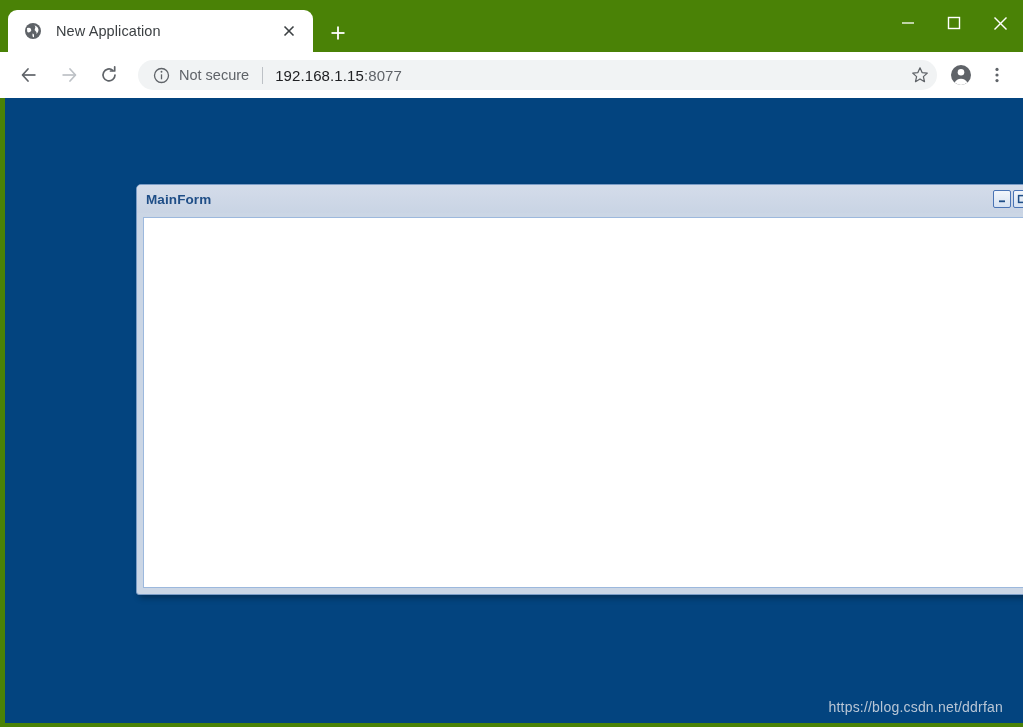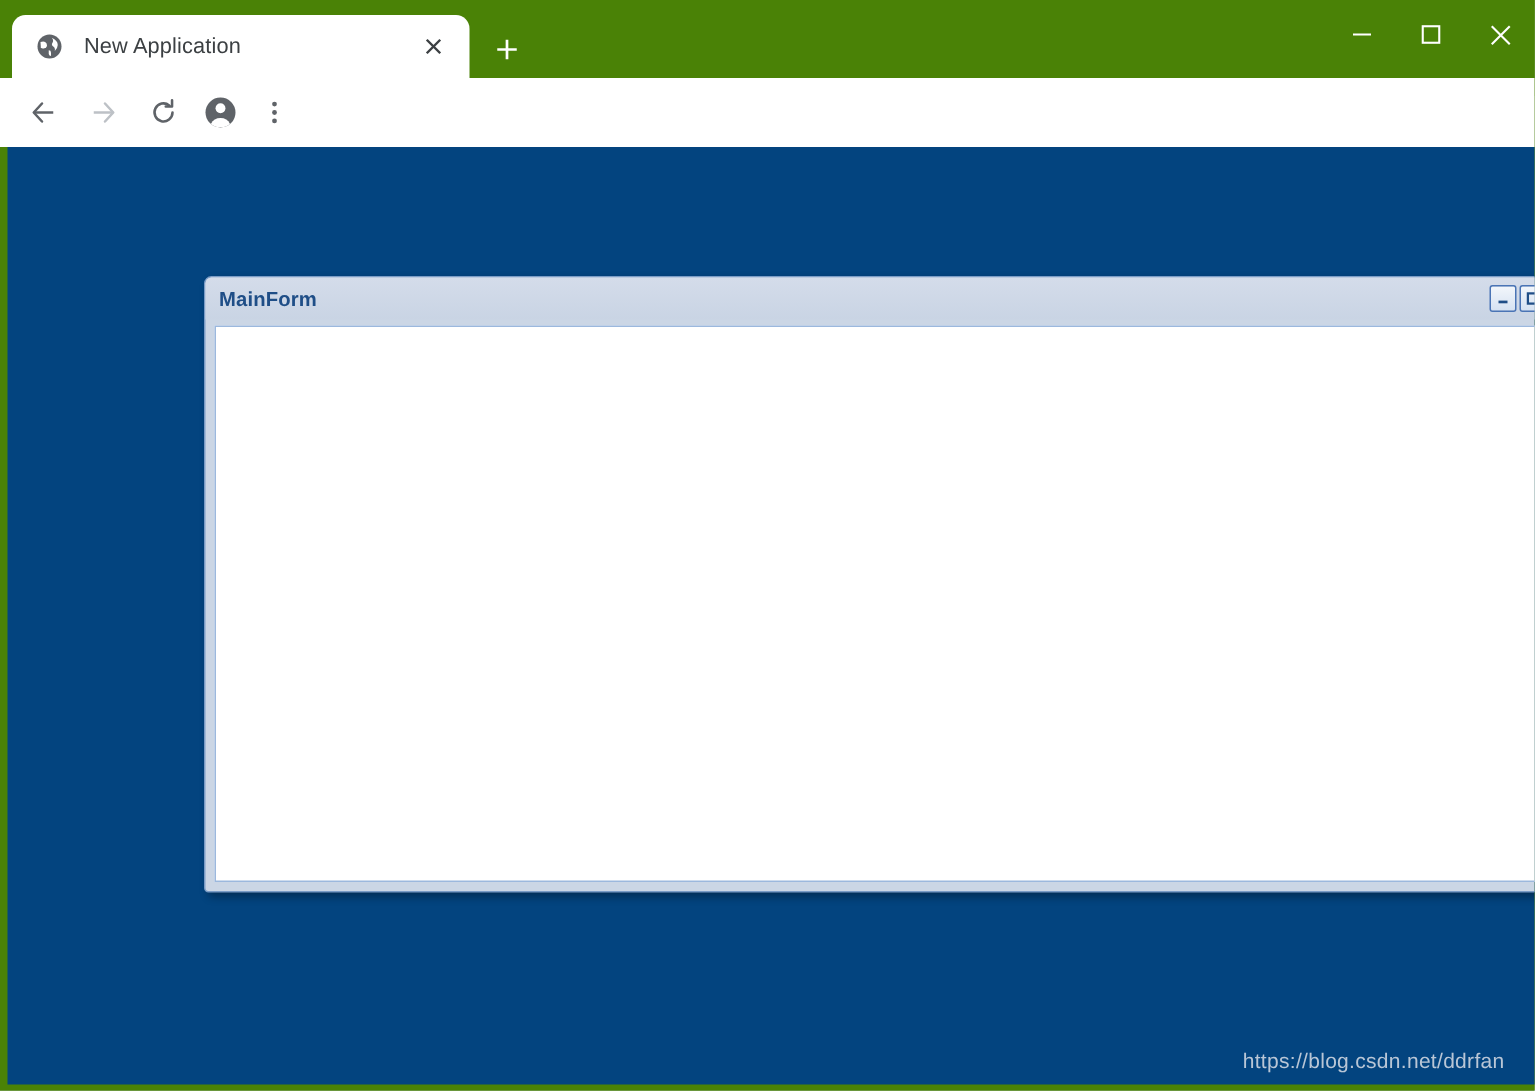--- a/index.html
+++ b/index.html
@@ -362,20 +362,37 @@
 
     <div class="nav-btn">
       <span class="nav-icon-active">
         <svg width="20" height="20" viewBox="0 0 20 20">
           <path d="M16 10 A6 6 0 1 1 13.8 5.3" fill="none" stroke="currentColor" stroke-width="1.7" stroke-linecap="round"></path>
           <polyline points="15.7,1.8 15.7,6 11.5,6" fill="none" stroke="currentColor" stroke-width="1.7" stroke-linecap="round" stroke-linejoin="round"></polyline>
         </svg>
       </span>
     </div>
 
+    <div class="omnibox">
+      <span class="info-icon">
+        <svg width="17" height="17" viewBox="0 0 17 17">
+          <circle cx="8.5" cy="8.5" r="7" fill="none" stroke="currentColor" stroke-width="1.3"></circle>
+          <circle cx="8.5" cy="4.8" r="0.95" fill="currentColor"></circle>
+          <line x1="8.5" y1="7.3" x2="8.5" y2="12.3" stroke="currentColor" stroke-width="1.3"></line>
+        </svg>
+      </span>
+      <span class="notsecure">Not secure</span>
+      <span class="omni-sep"></span>
+      <span class="url"><span>192.168.1.15</span><span class="port">:8077</span></span>
+      <span class="star-btn">
+        <svg width="18" height="18" viewBox="0 0 18 18">
+          <polygon points="9,1.8 11.1,6.6 16.3,7.1 12.4,10.6 13.5,15.7 9,13 4.5,15.7 5.6,10.6 1.7,7.1 6.9,6.6" fill="none" stroke="currentColor" stroke-width="1.25" stroke-linejoin="round"></polygon>
+        </svg>
+      </span>
+    </div>
 
     <div class="avatar-btn">
       <span>
         <svg width="24" height="24" viewBox="0 0 24 24">
           <circle cx="12" cy="12" r="10" fill="#5f6368"></circle>
           <circle cx="12" cy="9.2" r="3.3" fill="#ffffff"></circle>
           <path d="M5.6 19.6 A7.2 7.2 0 0 1 18.4 19.6 A10 10 0 0 1 5.6 19.6 Z" fill="#ffffff"></path>
         </svg>
       </span>
     </div>

